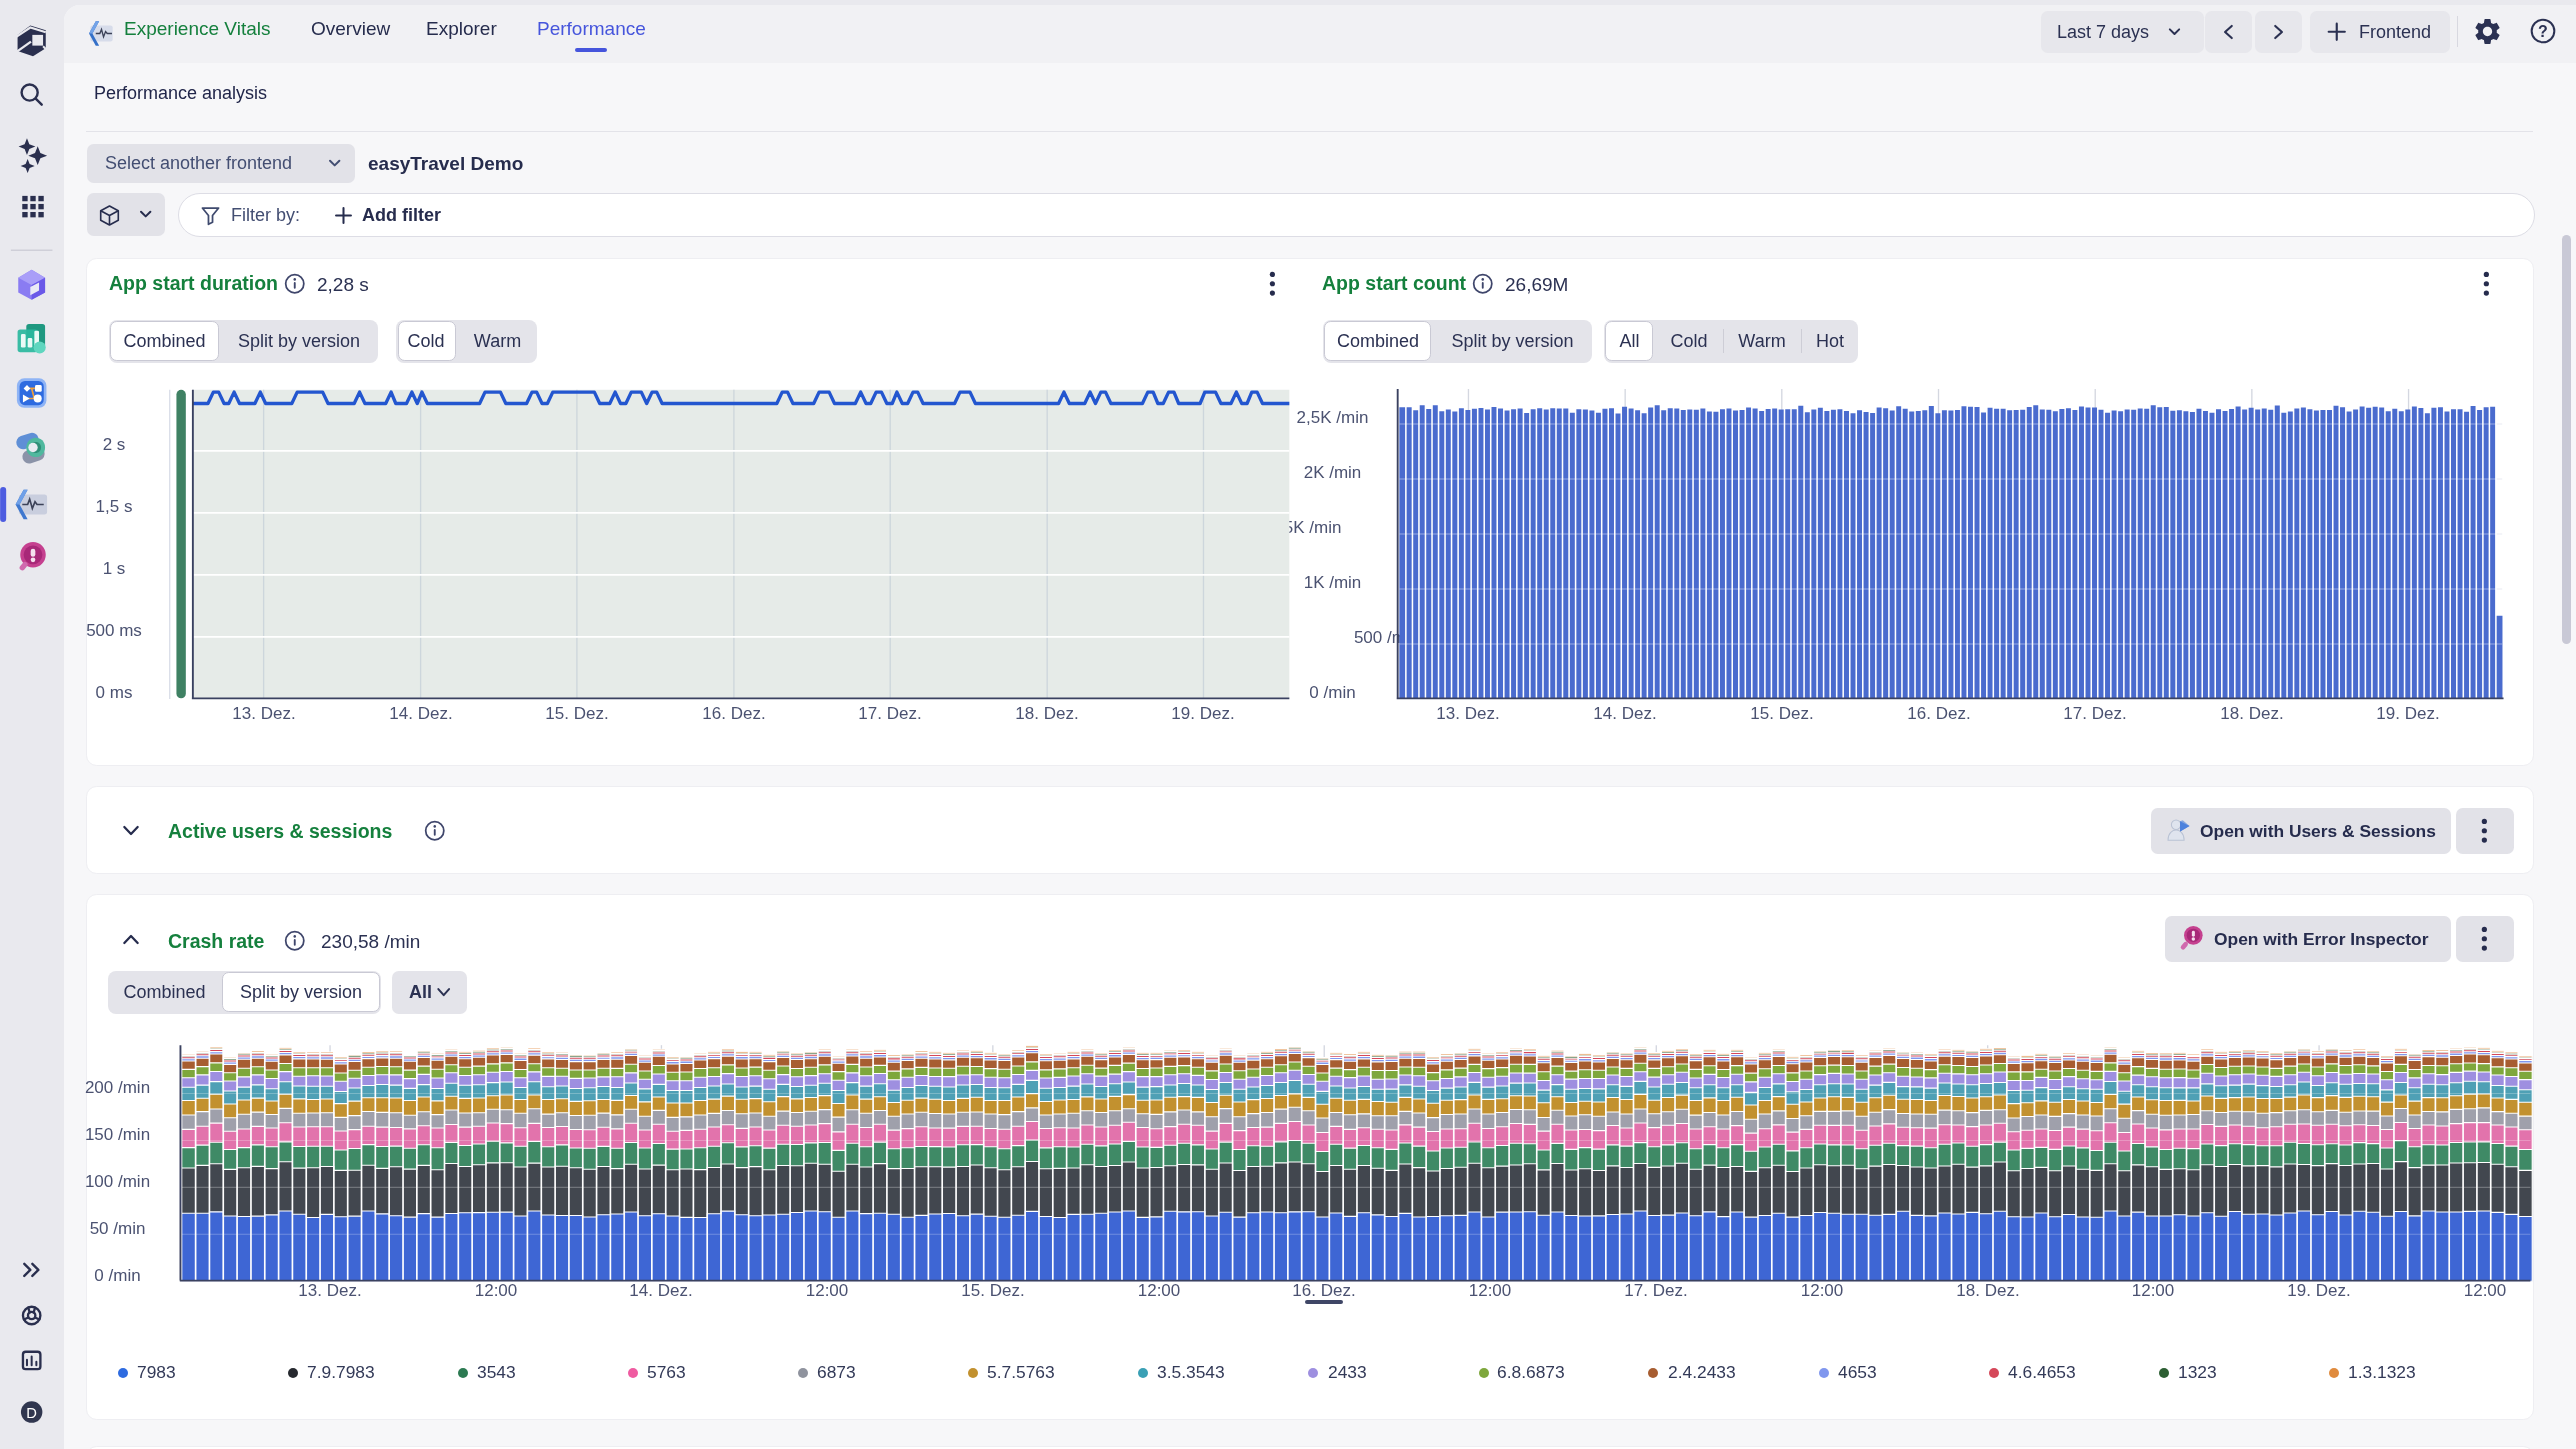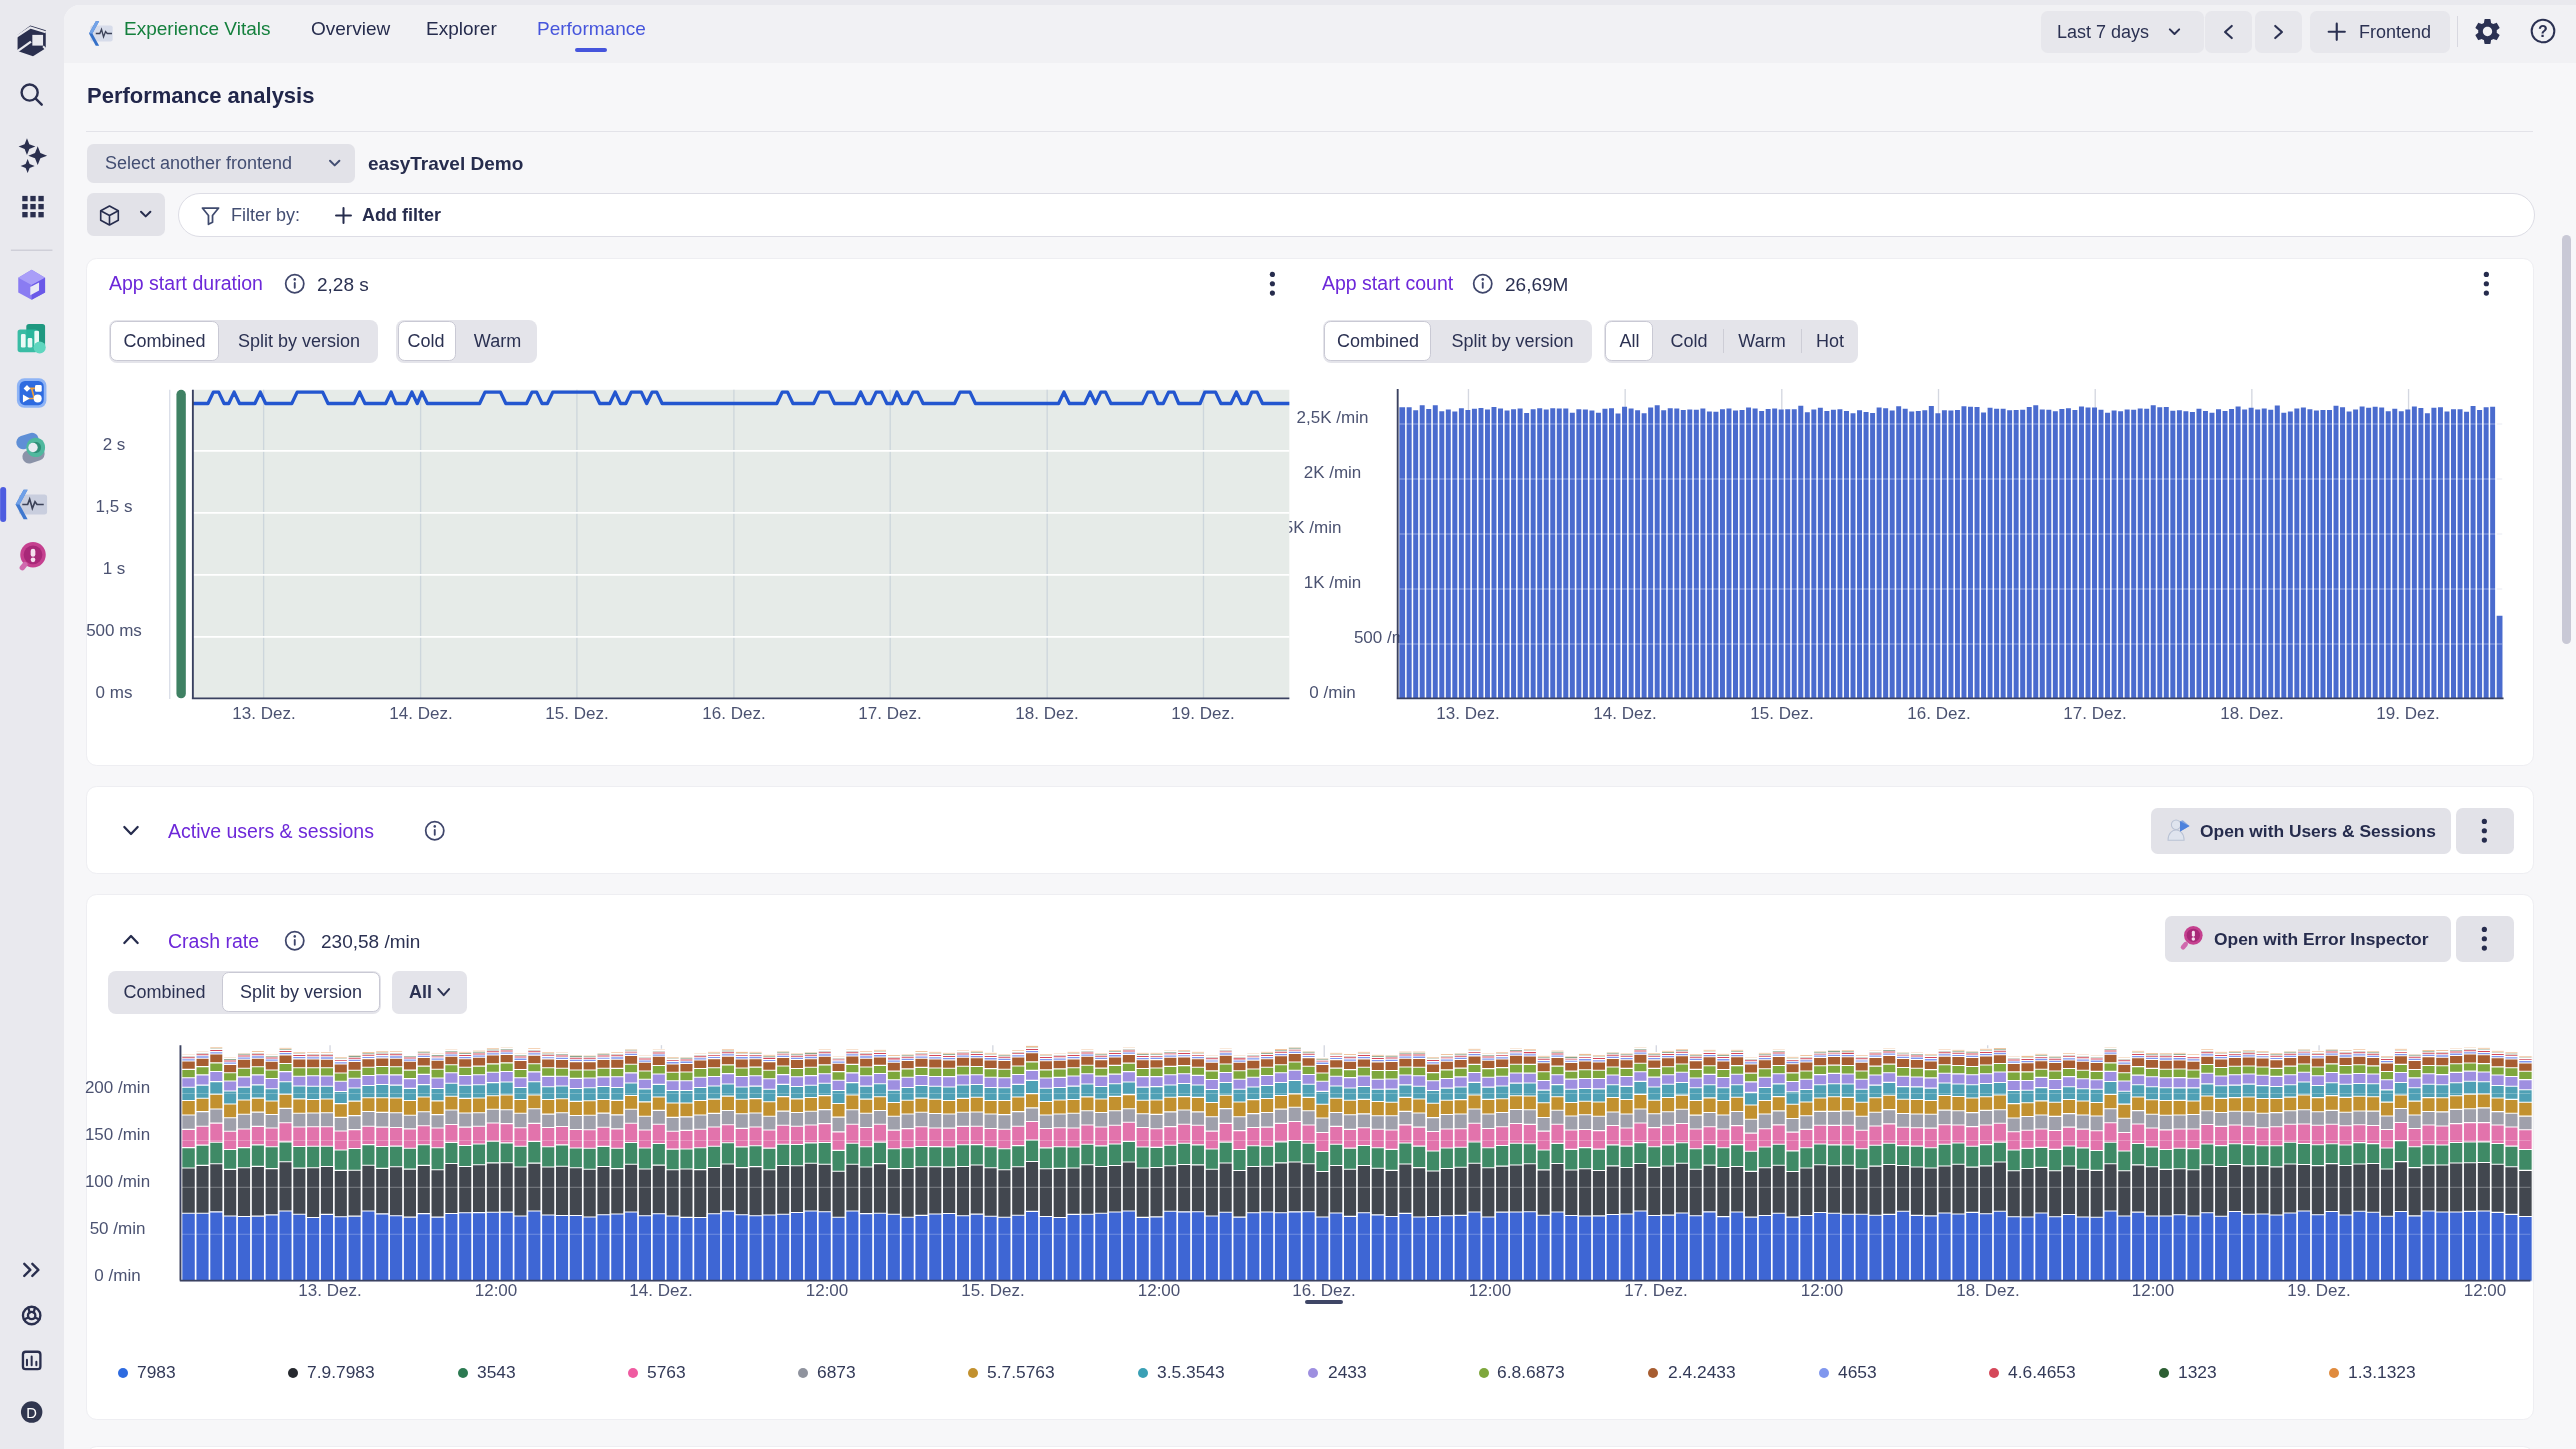--- a/index.html
+++ b/index.html
@@ -2,21 +2,21 @@
 <html style="font-size:10.7px"><head><meta charset="utf-8"><style>
 *{margin:0;padding:0;box-sizing:border-box}
 html,body{width:2576px;height:1449px;overflow:hidden}
 body{background:#e9e9ee;font-family:"Liberation Sans",sans-serif;color:#262c4d;position:relative}
 .abs{position:absolute}
 #main{position:absolute;left:64px;top:5.4px;right:0;bottom:0;background:#f7f7f9;border-radius:16px 0 0 0}
 #nav{position:absolute;left:64px;top:5.4px;right:0;height:58px;background:#f1f1f4;border-radius:16px 0 0 0}
 .navitem{position:absolute;top:0;height:58px;line-height:58px;font-size:19px;color:#262c4d;font-weight:500;white-space:nowrap}
 .card{position:absolute;background:#fff;border:0.7px solid #eeeef2;border-radius:10.7px}
 .btn{position:absolute;background:#e4e4ea;border-radius:6.7px}
-.ctitle{position:absolute;font-size:19.5px;font-weight:normal;color:#6d28d9;white-space:nowrap}
+.ctitle{position:absolute;font-size:19.5px;font-weight:bold;color:#15803d;white-space:nowrap}
 .cval{position:absolute;font-size:19px;color:#2b3152;white-space:nowrap}
 .tgroup{position:absolute;background:#e4e4ea;border-radius:8px}
 .tseg{position:absolute;top:1.3px;bottom:1.3px;background:#fff;border:1.3px solid #c9c9d4;border-radius:6.7px}
 .tlabel{position:absolute;font-size:18px;color:#2b3152;text-align:center;white-space:nowrap}
 .ylab{position:absolute;font-size:17px;color:#4b5271;text-align:center;white-space:nowrap}
 .xlab{position:absolute;font-size:17px;color:#4b5271;text-align:center;white-space:nowrap;transform:translateX(-50%)}
 .leg{position:absolute;font-size:17.4px;color:#333a58;white-space:nowrap}
 svg{display:block}
 </style></head><body>
 <div class="abs" style="left:0;top:0;width:64px;height:1449px;background:#e9e9ee"></div>
@@ -145,21 +145,21 @@
   </svg>
 <div class="abs" style="left:2359px;top:10.7px;height:42px;line-height:42px;font-size:18px;color:#2b3152">Frontend</div>
 <div class="abs" style="left:2457px;top:16px;width:1.3px;height:31px;background:#d8d8e0"></div>
 <svg class="abs" style="left:2472px;top:16px" width="31" height="31" viewBox="0 0 24 24">
 <path d="M19.14,12.94c0.04-0.3,0.06-0.61,0.06-0.94c0-0.32-0.02-0.64-0.07-0.94l2.03-1.58c0.18-0.14,0.23-0.41,0.12-0.61l-1.92-3.32c-0.12-0.22-0.37-0.29-0.59-0.22l-2.39,0.96c-0.5-0.38-1.03-0.7-1.62-0.94L14.4,2.81c-0.04-0.24-0.24-0.41-0.48-0.41h-3.84c-0.24,0-0.43,0.17-0.47,0.41L9.25,5.35C8.66,5.59,8.12,5.92,7.63,6.29L5.24,5.33c-0.22-0.08-0.47,0-0.59,0.22L2.74,8.87C2.62,9.08,2.66,9.34,2.86,9.48l2.03,1.58C4.84,11.36,4.8,11.69,4.8,12s0.02,0.64,0.07,0.94l-2.03,1.58c-0.18,0.14-0.23,0.41-0.12,0.61l1.92,3.32c0.12,0.22,0.37,0.29,0.59,0.22l2.39-0.96c0.5,0.38,1.03,0.7,1.62,0.94l0.36,2.54c0.05,0.24,0.24,0.41,0.48,0.41h3.84c0.24,0,0.44-0.17,0.47-0.41l0.36-2.54c0.59-0.24,1.13-0.56,1.62-0.94l2.39,0.96c0.22,0.08,0.47,0,0.59-0.22l1.92-3.32c0.12-0.22,0.07-0.47-0.12-0.61L19.14,12.94z M12,15.6c-1.98,0-3.6-1.62-3.6-3.6s1.62-3.6,3.6-3.6s3.6,1.62,3.6,3.6S13.98,15.6,12,15.6z" fill="#2b3152"></path>
 </svg>
 <svg class="abs" style="left:2529px;top:17.4px" width="28" height="28" viewBox="0 0 42 42">
 <circle cx="21" cy="21" r="17" stroke="#2b3152" stroke-width="3" fill="none"></circle>
 <text x="21" y="30" font-size="24" font-weight="bold" fill="#2b3152" text-anchor="middle" font-family="Liberation Sans">?</text>
 </svg>
-<div class="abs" style="left:87px;top:83px;font-size:22px;font-weight:bold;color:#21264a">Performance analysis</div>
+<div class="abs" style="left:94px;top:83px;font-size:18px;font-weight:normal;color:#21264a">Performance analysis</div>
 <div class="abs" style="left:86px;top:131px;width:2447px;height:1.3px;background:#e3e3e9"></div>
 <div class="btn" style="left:87px;top:144px;width:268px;height:39px;background:#e2e2e8"></div>
 <div class="abs" style="left:105px;top:144px;height:39px;line-height:39px;font-size:18px;color:#434e72">Select another frontend</div>
 <svg class="abs" style="left:326px;top:156px" width="17.4" height="14.8" viewBox="0 0 26 22">
     <path d="M6,7 l7,7 7,-7" stroke="#434e72" stroke-width="3" fill="none" stroke-linecap="round" stroke-linejoin="round"></path>
   </svg>
 <div class="abs" style="left:368px;top:144px;height:39px;line-height:39px;font-size:19px;font-weight:bold;color:#262c4d">easyTravel Demo</div>
 <div class="btn" style="left:87px;top:193px;width:78px;height:43px;background:#e2e2e8"></div>
 <svg class="abs" style="left:98px;top:204px" width="23" height="23" viewBox="0 0 34 34" fill="none" stroke="#262c4d" stroke-width="2.4" stroke-linejoin="round">
 <path d="M17,3 L30,10 L30,24 L17,31 L4,24 L4,10 Z"></path>

